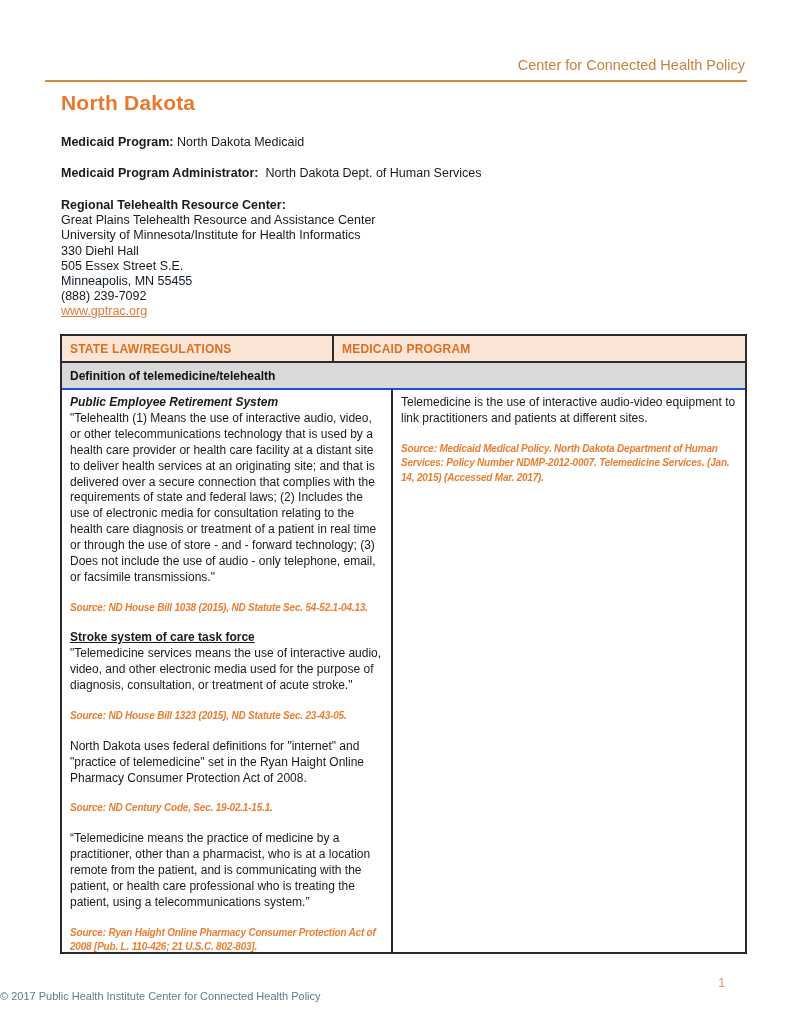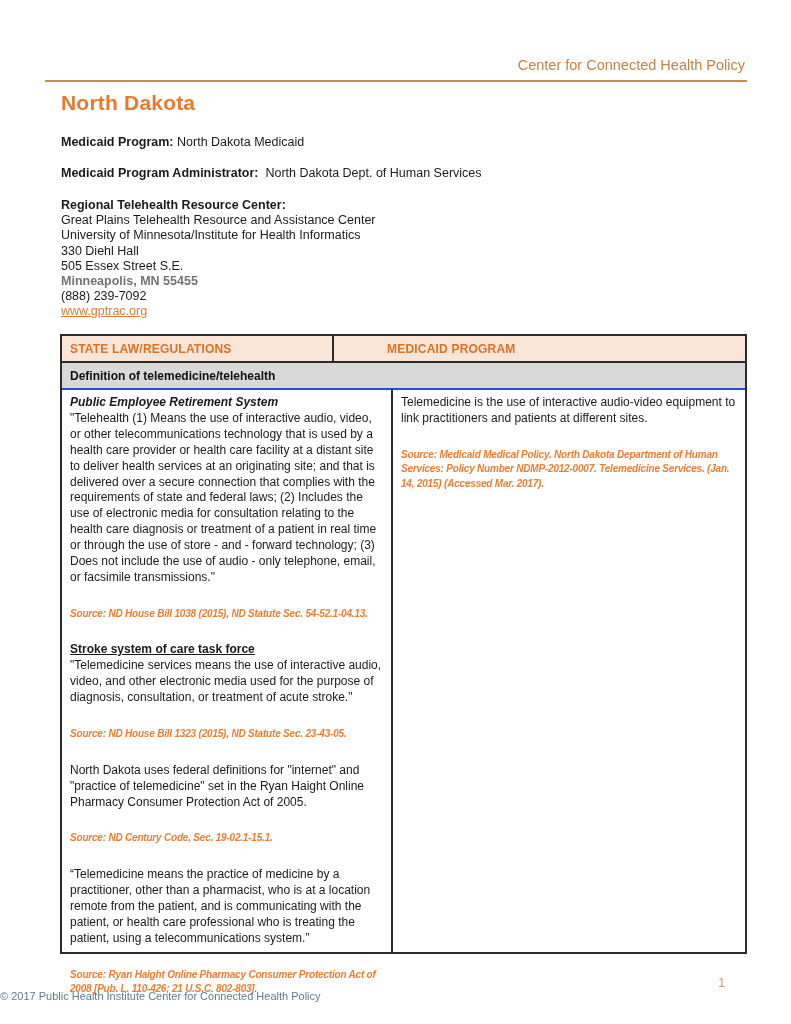--- a/index.html
+++ b/index.html
@@ -43,21 +43,21 @@
   .meta-1 { top: 135px; }
   .meta-2 { top: 166px; }
   .b { font-weight: bold; }
   .rtrc {
     position: absolute;
     left: 61px;
     top: 198px;
     font-size: 12.5px;
     line-height: 15.2px;
   }
-  .gray-line { color: #737373; font-weight: bold; }
+  .gray-line { color: #0f172a; }
   .link {
     color: #e07b35;
     text-decoration: underline;
     cursor: pointer;
   }
   
   .doc-table {
     position: absolute;
     left: 60px;
     top: 334px;
@@ -71,39 +71,39 @@
     border-bottom: 2px solid #2b2b2b;
   }
   .th {
     font-size: 12px;
     font-weight: bold;
     color: #dd7021;
     padding: 6px 8px 5px 8px;
     letter-spacing: 0.2px;
   }
   .th-left { width: 272px; border-right: 2px solid #2b2b2b; }
-  .th-right { flex: 1; margin-left: 45px; }
+  .th-right { flex: 1; }
   .section-row {
     background: #d9d9d9;
     border-bottom: 2px solid #1d4ed8;
     font-size: 12px;
     font-weight: bold;
     color: #111111;
     padding: 6px 8px 5px 8px;
   }
   .body-row { display: flex; height: 562px; }
   .td {
     font-size: 12px;
     line-height: 15.9px;
     padding: 5px 8px 2px 8px;
     color: #1a1a1a;
   }
   .td-left { width: 331px; border-right: 2px solid #2b2b2b; }
   .td-right { flex: 1; }
-  .block { margin-top: 21px; }
+  .block { margin-top: 15px; }
   .block-first { margin-top: 0; }
   .h-italic { font-weight: bold; font-style: italic; }
   .h-underline { font-weight: bold; text-decoration: underline; }
   .source {
     color: #ed7d31;
     font-weight: bold;
     font-style: italic;
     font-size: 10px;
     line-height: 14.6px;
     letter-spacing: -0.2px;
@@ -166,21 +166,21 @@
         <div class="block block-first">
           <div class="h-italic">Public Employee Retirement System</div>
           <div>"Telehealth (1) Means the use of interactive audio, video, or other telecommunications technology that is used by a health care provider or health care facility at a distant site to deliver health services at an originating site; and that is delivered over a secure connection that complies with the requirements of state and federal laws; (2) Includes the use of electronic media for consultation relating to the health care diagnosis or treatment of a patient in real time or through the use of store - and - forward technology; (3) Does not include the use of audio - only telephone, email, or facsimile transmissions."</div>
         </div>
         <div class="block source">Source: ND House Bill 1038 (2015), ND Statute Sec. 54-52.1-04.13.</div>
         <div class="block">
           <div class="h-underline">Stroke system of care task force</div>
           <div>"Telemedicine services means the use of interactive audio, video, and other electronic media used for the purpose of diagnosis, consultation, or treatment of acute stroke."</div>
         </div>
         <div class="block source">Source: ND House Bill 1323 (2015), ND Statute Sec. 23-43-05.</div>
-        <div class="block">North Dakota uses federal definitions for "internet" and "practice of telemedicine" set in the Ryan Haight Online Pharmacy Consumer Protection Act of 2005.</div>
+        <div class="block">North Dakota uses federal definitions for "internet" and "practice of telemedicine" set in the Ryan Haight Online Pharmacy Consumer Protection Act of 2008.</div>
         <div class="block source">Source: ND Century Code, Sec. 19-02.1-15.1.</div>
         <div class="block">“Telemedicine means the practice of medicine by a practitioner, other than a pharmacist, who is at a location remote from the patient, and is communicating with the patient, or health care professional who is treating the patient, using a telecommunications system.”</div>
         <div class="block source">Source: Ryan Haight Online Pharmacy Consumer Protection Act of 2008 [Pub. L. 110-426; 21 U.S.C. 802-803].</div>
       </div>
 
       <div class="td td-right">
         <div class="block block-first">Telemedicine is the use of interactive audio-video equipment to link practitioners and patients at different sites.</div>
         <div class="block source">Source: Medicaid Medical Policy.  North Dakota Department of Human Services: Policy Number NDMP-2012-0007. Telemedicine Services. (Jan. 14, 2015) (Accessed Mar. 2017).</div>
       </div>
 

